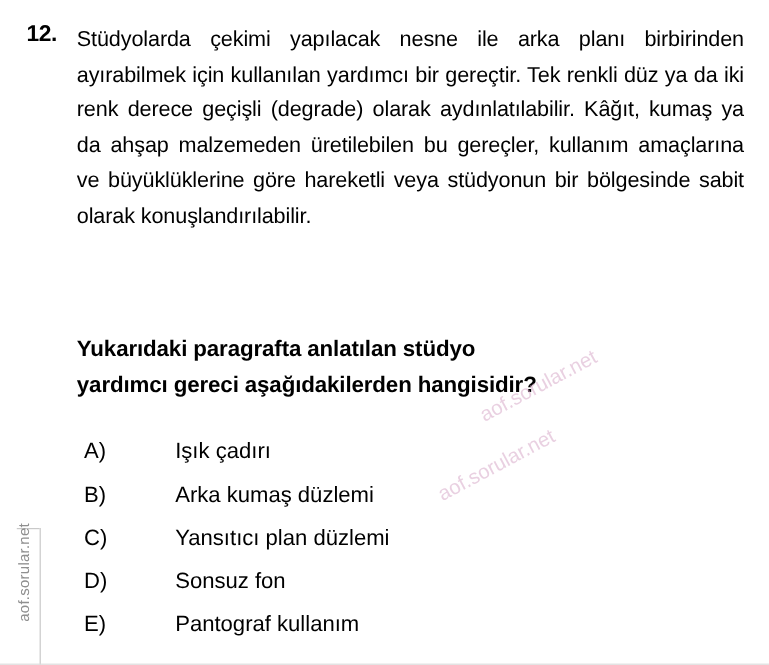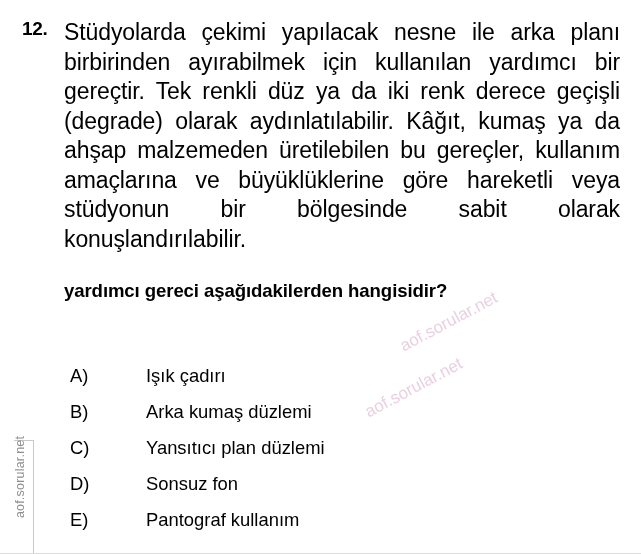--- a/index.html
+++ b/index.html
@@ -71,21 +71,21 @@
     font-weight: bold;
     letter-spacing: -0.3px;
     text-align: right;
   }
 
   .stem {
     position: absolute;
     left: 64px;
     top: 18px;
     width: 556px;
-    font-size: 23px;
+    font-size: 18px;
     line-height: 29.5px;
     text-align: justify;
     text-justify: inter-word;
     letter-spacing: -0.1px;
   }
 
   .question {
     position: absolute;
     left: 64px;
     top: 276px;
@@ -154,20 +154,21 @@
   <div class="spine"></div>
   <div class="spine-top-line"></div>
   <div class="spine-line"></div>
   <div class="spine-text">aof.sorular.net</div>
 
   <div class="qnum">12.</div>
 
   <div class="stem">Stüdyolarda çekimi yapılacak nesne ile arka planı birbirinden ayırabilmek için kullanılan yardımcı bir gereçtir. Tek renkli düz ya da iki renk derece geçişli (degrade) olarak aydınlatılabilir. Kâğıt, kumaş ya da ahşap malzemeden üretilebilen bu gereçler, kullanım amaçlarına ve büyüklüklerine göre hareketli veya stüdyonun bir bölgesinde sabit olarak konuşlandırılabilir.</div>
 
   <div class="question">
+    <span>Yukarıdaki paragrafta anlatılan stüdyo</span>
     <span class="lastline">yardımcı gereci aşağıdakilerden hangisidir?</span>
   </div>
 
   <div class="options">
     <div class="option">
       <span class="letter">A)</span>
       <span class="text">Işık çadırı</span>
     </div>
     <div class="option">
       <span class="letter">B)</span>

